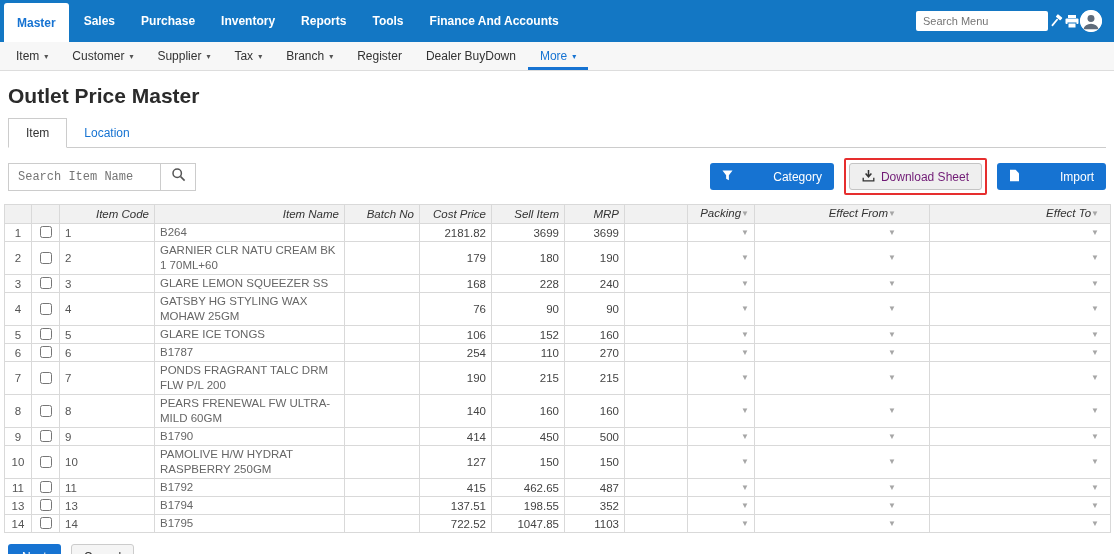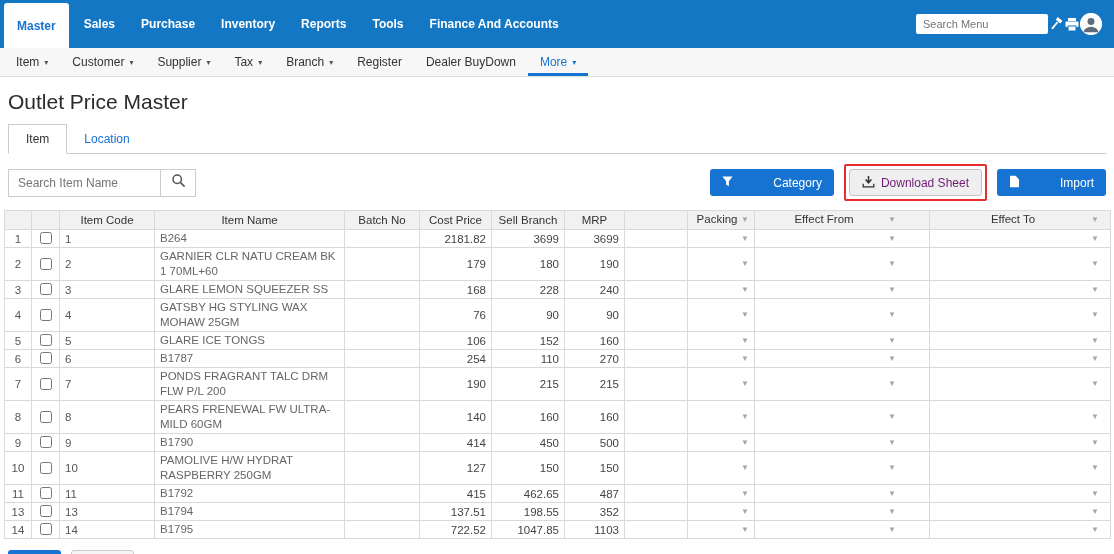--- a/index.html
+++ b/index.html
@@ -5,21 +5,21 @@
   * { box-sizing: border-box; }
   html,body { margin:0; padding:0; }
   body {
     width:1114px; height:554px; overflow:hidden;
     font-family:"Liberation Sans", sans-serif;
     background:#fff; color:#333;
   }
 
   
   .topbar {
-    height:48px; background:#1377c4;
+    height:42px; background:#1377c4;
     display:flex; align-items:stretch;
   }
   .topnav-item {
     display:flex; align-items:center;
     padding:0 13px; color:#fff; font-size:12px; font-weight:700;
     cursor:pointer; white-space:nowrap;
   }
   .topnav-item.active {
     background:#fff; color:#1673d2;
     margin:3px 2px 0 4px; border-radius:3px 3px 0 0;
@@ -48,21 +48,21 @@
   .subnav-item {
     display:flex; align-items:center; gap:5px;
     padding:0 12px; font-size:12px; color:#333; cursor:pointer; white-space:nowrap;
   }
   .subnav-item .caret { font-size:8px; color:#555; }
   .subnav-item.active { color:#1673d2; box-shadow: inset 0 -3px 0 #1673d2; }
   .subnav-item.active .caret { color:#1673d2; }
 
   
   .page-title {
-    font-size:21px; font-weight:400; color:#2b2b2b;
+    font-size:21px; font-weight:700; color:#2b2b2b;
     margin:13px 0 6px 8px;
   }
 
   
   .tabbar {
     display:flex; align-items:flex-end;
     margin:10px 8px 0 8px; border-bottom:1px solid #ccc;
   }
   .tab {
     font-size:12px; padding:7px 17px; color:#1673d2; cursor:pointer;
@@ -75,21 +75,21 @@
 
   
   .toolbar {
     display:flex; align-items:center; justify-content:space-between;
     padding:10px 8px 9px 8px;
   }
   .search-group { display:flex; }
   .item-search {
     width:152px; height:28px; border:1px solid #ccc; border-right:none;
     padding:0 9px; font-size:12px; outline:none; color:#444;
-    font-family:Liberation Sans, sans-serif;
+    font-family:Liberation Mono, monospace;
   }
   .search-btn {
     width:36px; height:28px; background:#fff; border:1px solid #ccc;
     display:flex; align-items:center; justify-content:center; cursor:pointer;
   }
   .toolbar-right { display:flex; align-items:center; gap:10px; }
   .btn {
     height:27px; border-radius:3px; font-size:12px;
     display:inline-flex; align-items:center; gap:6px;
     padding:0 12px; border:none; cursor:pointer;
@@ -104,22 +104,23 @@
   
   table.grid {
     width:1106px; margin:0 4px; border-collapse:collapse; table-layout:fixed;
   }
   .grid th, .grid td {
     border:1px solid #d9d9d9; font-size:11.5px;
     padding:1px 5px; line-height:14px; vertical-align:middle;
     overflow:hidden;
   }
   .grid thead th {
-    background:#f1f1f1; color:#333; font-weight:400; text-align:center;
+    background:#f1f1f1; color:#333; font-weight:400; text-align:right;
     height:18px;
+    font-style:italic;
   }
   .grid td { color:#555; height:17px; }
   td.num { text-align:center; color:#555; }
   td.chk, th.chk { text-align:center; padding:0; }
   td.chk input { width:12px; height:12px; margin:2px 0 0 0; cursor:pointer; }
   td.r { text-align:right; color:#444; }
   td.name { color:#666; line-height:15px;margin-top:7px; }
   .hdr-caret, .cell-caret {
     float:right; font-size:8px; color:#a6a6a6; line-height:14px;
   }
@@ -269,21 +270,21 @@
       <col style="width:181px">
   </colgroup>
   <thead>
     <tr>
       <th></th>
       <th class="chk"></th>
       <th>Item Code</th>
       <th>Item Name</th>
       <th>Batch No</th>
       <th>Cost Price</th>
-      <th>Sell Branch</th>
+      <th>Sell Item</th>
       <th>MRP</th>
       <th></th>
       <th><span>Packing</span><span class="hdr-caret">▼</span></th>
       <th><span>Effect From</span><span class="hdr-caret" style="margin-right:28px">▼</span></th>
       <th><span>Effect To</span><span class="hdr-caret" style="margin-right:6px">▼</span></th>
     </tr>
   </thead>
   <tbody>
   <tr>
     <td class="num">1</td>

